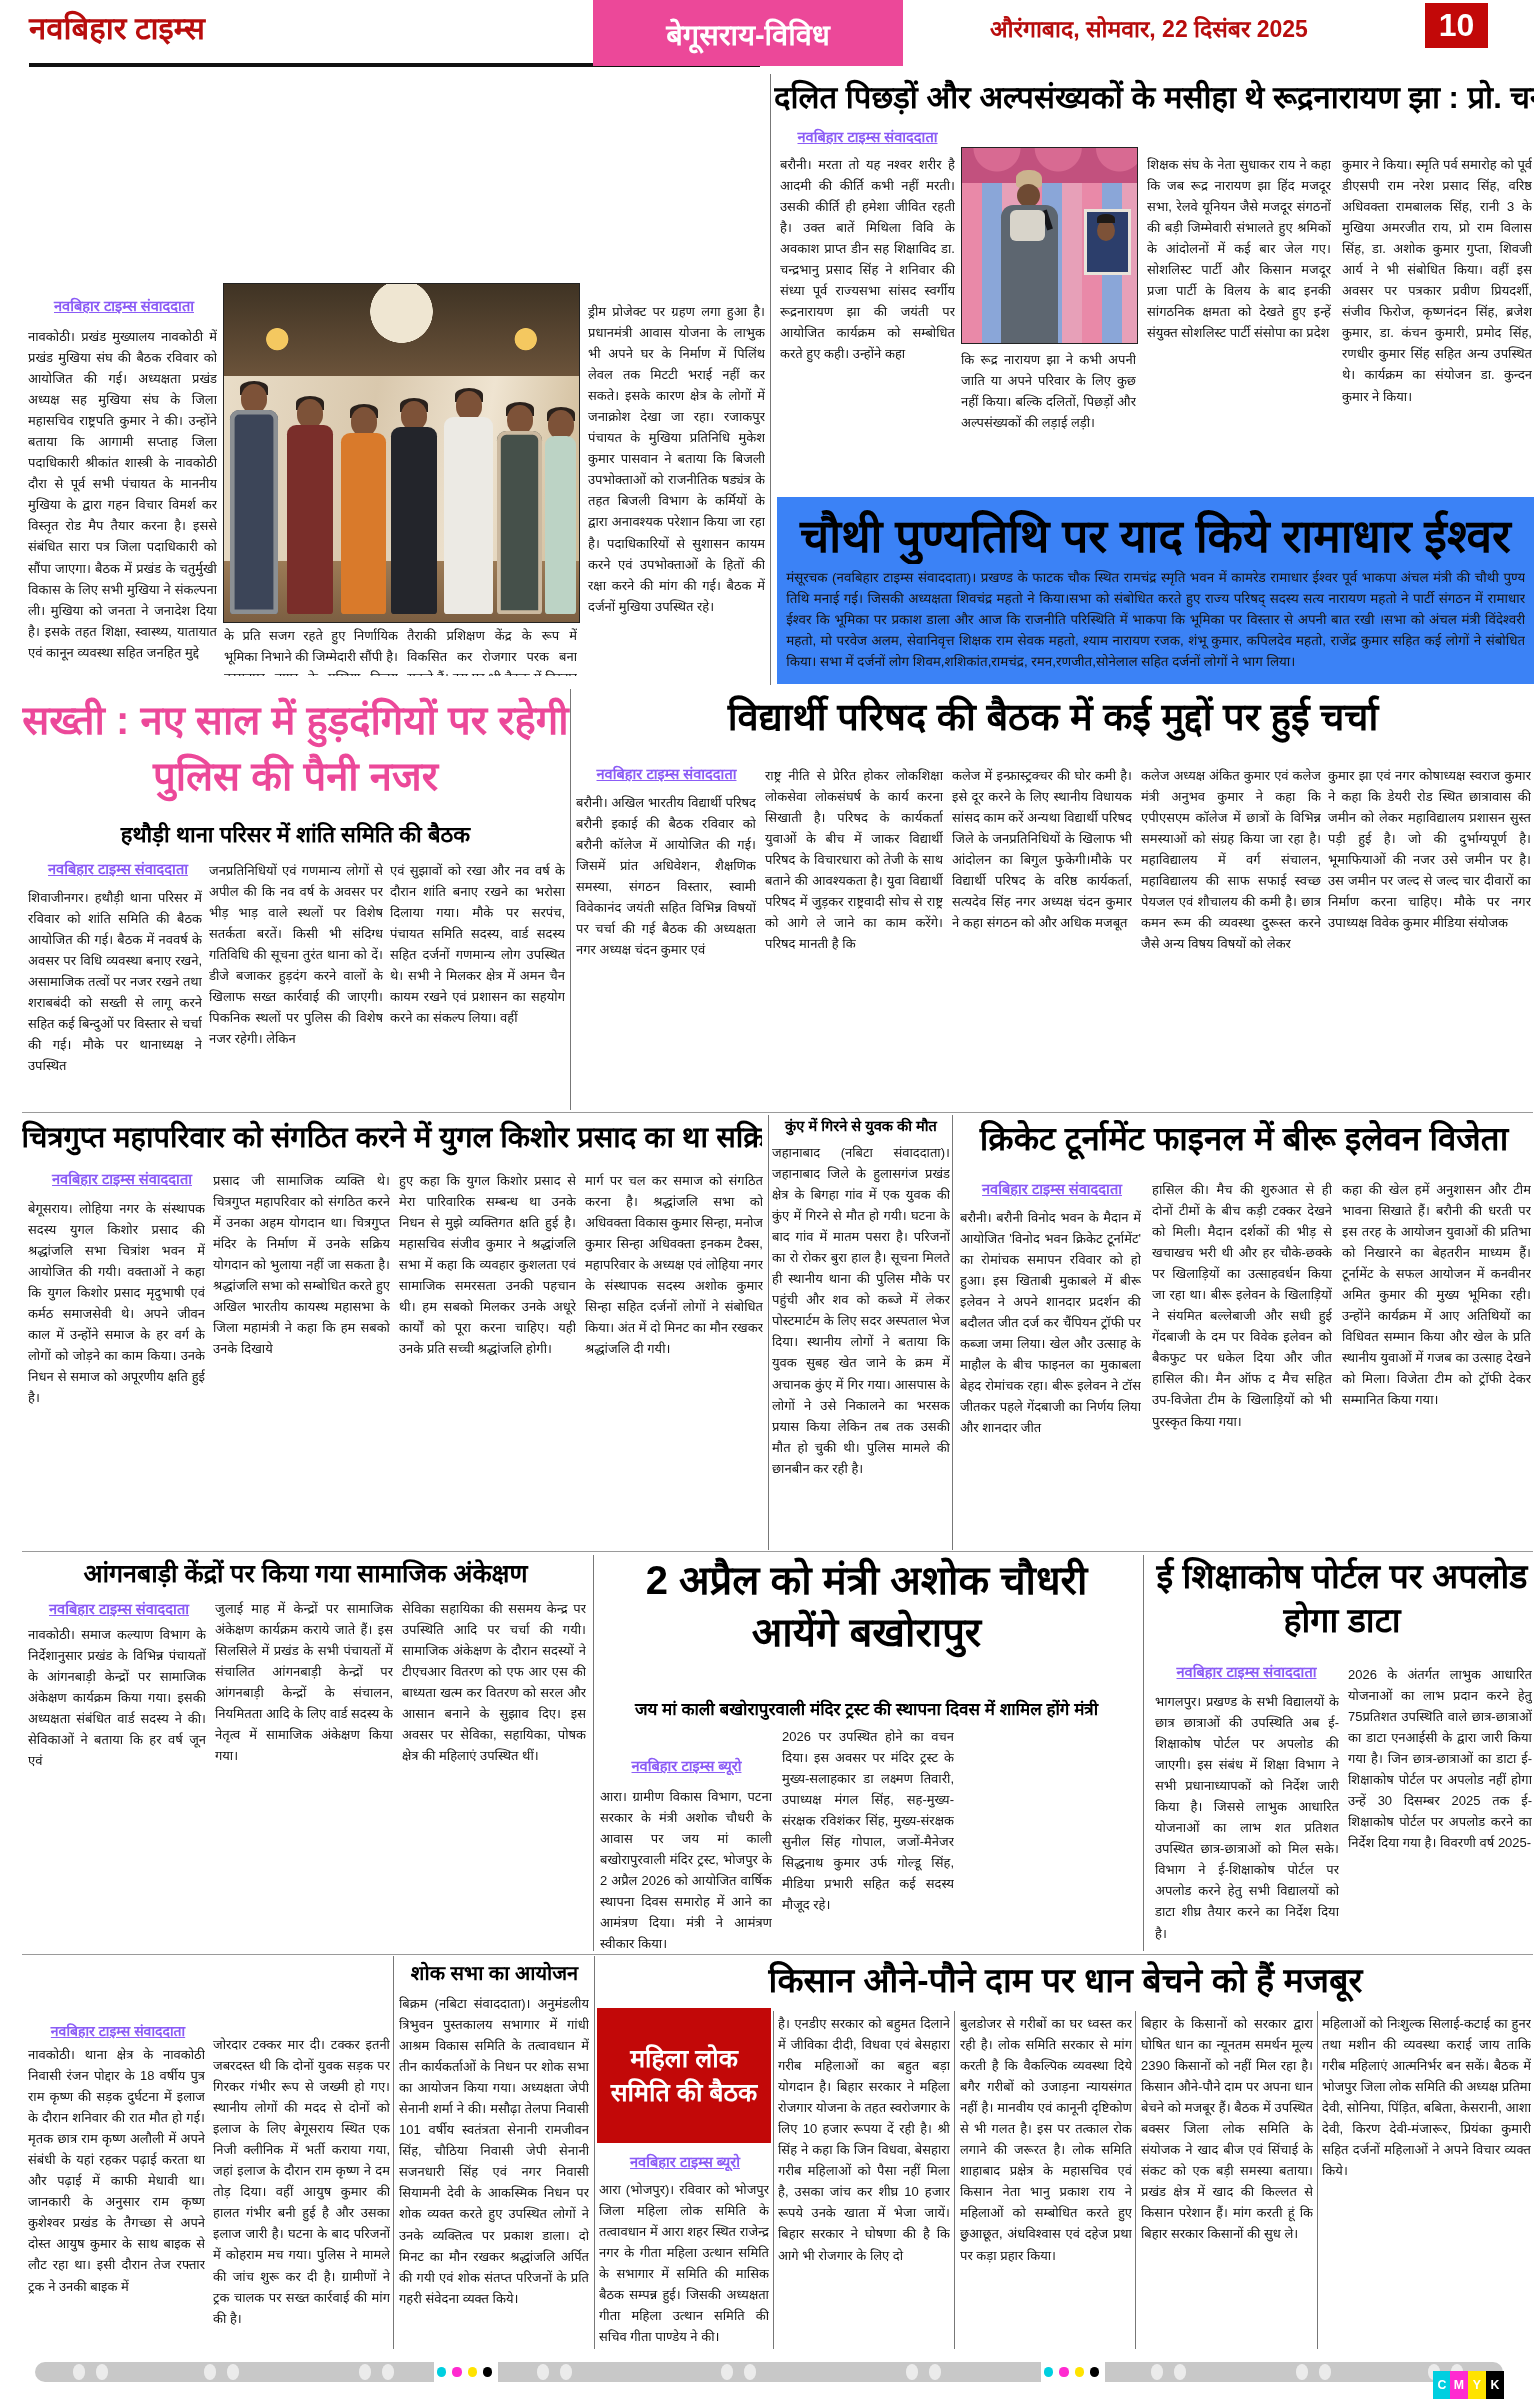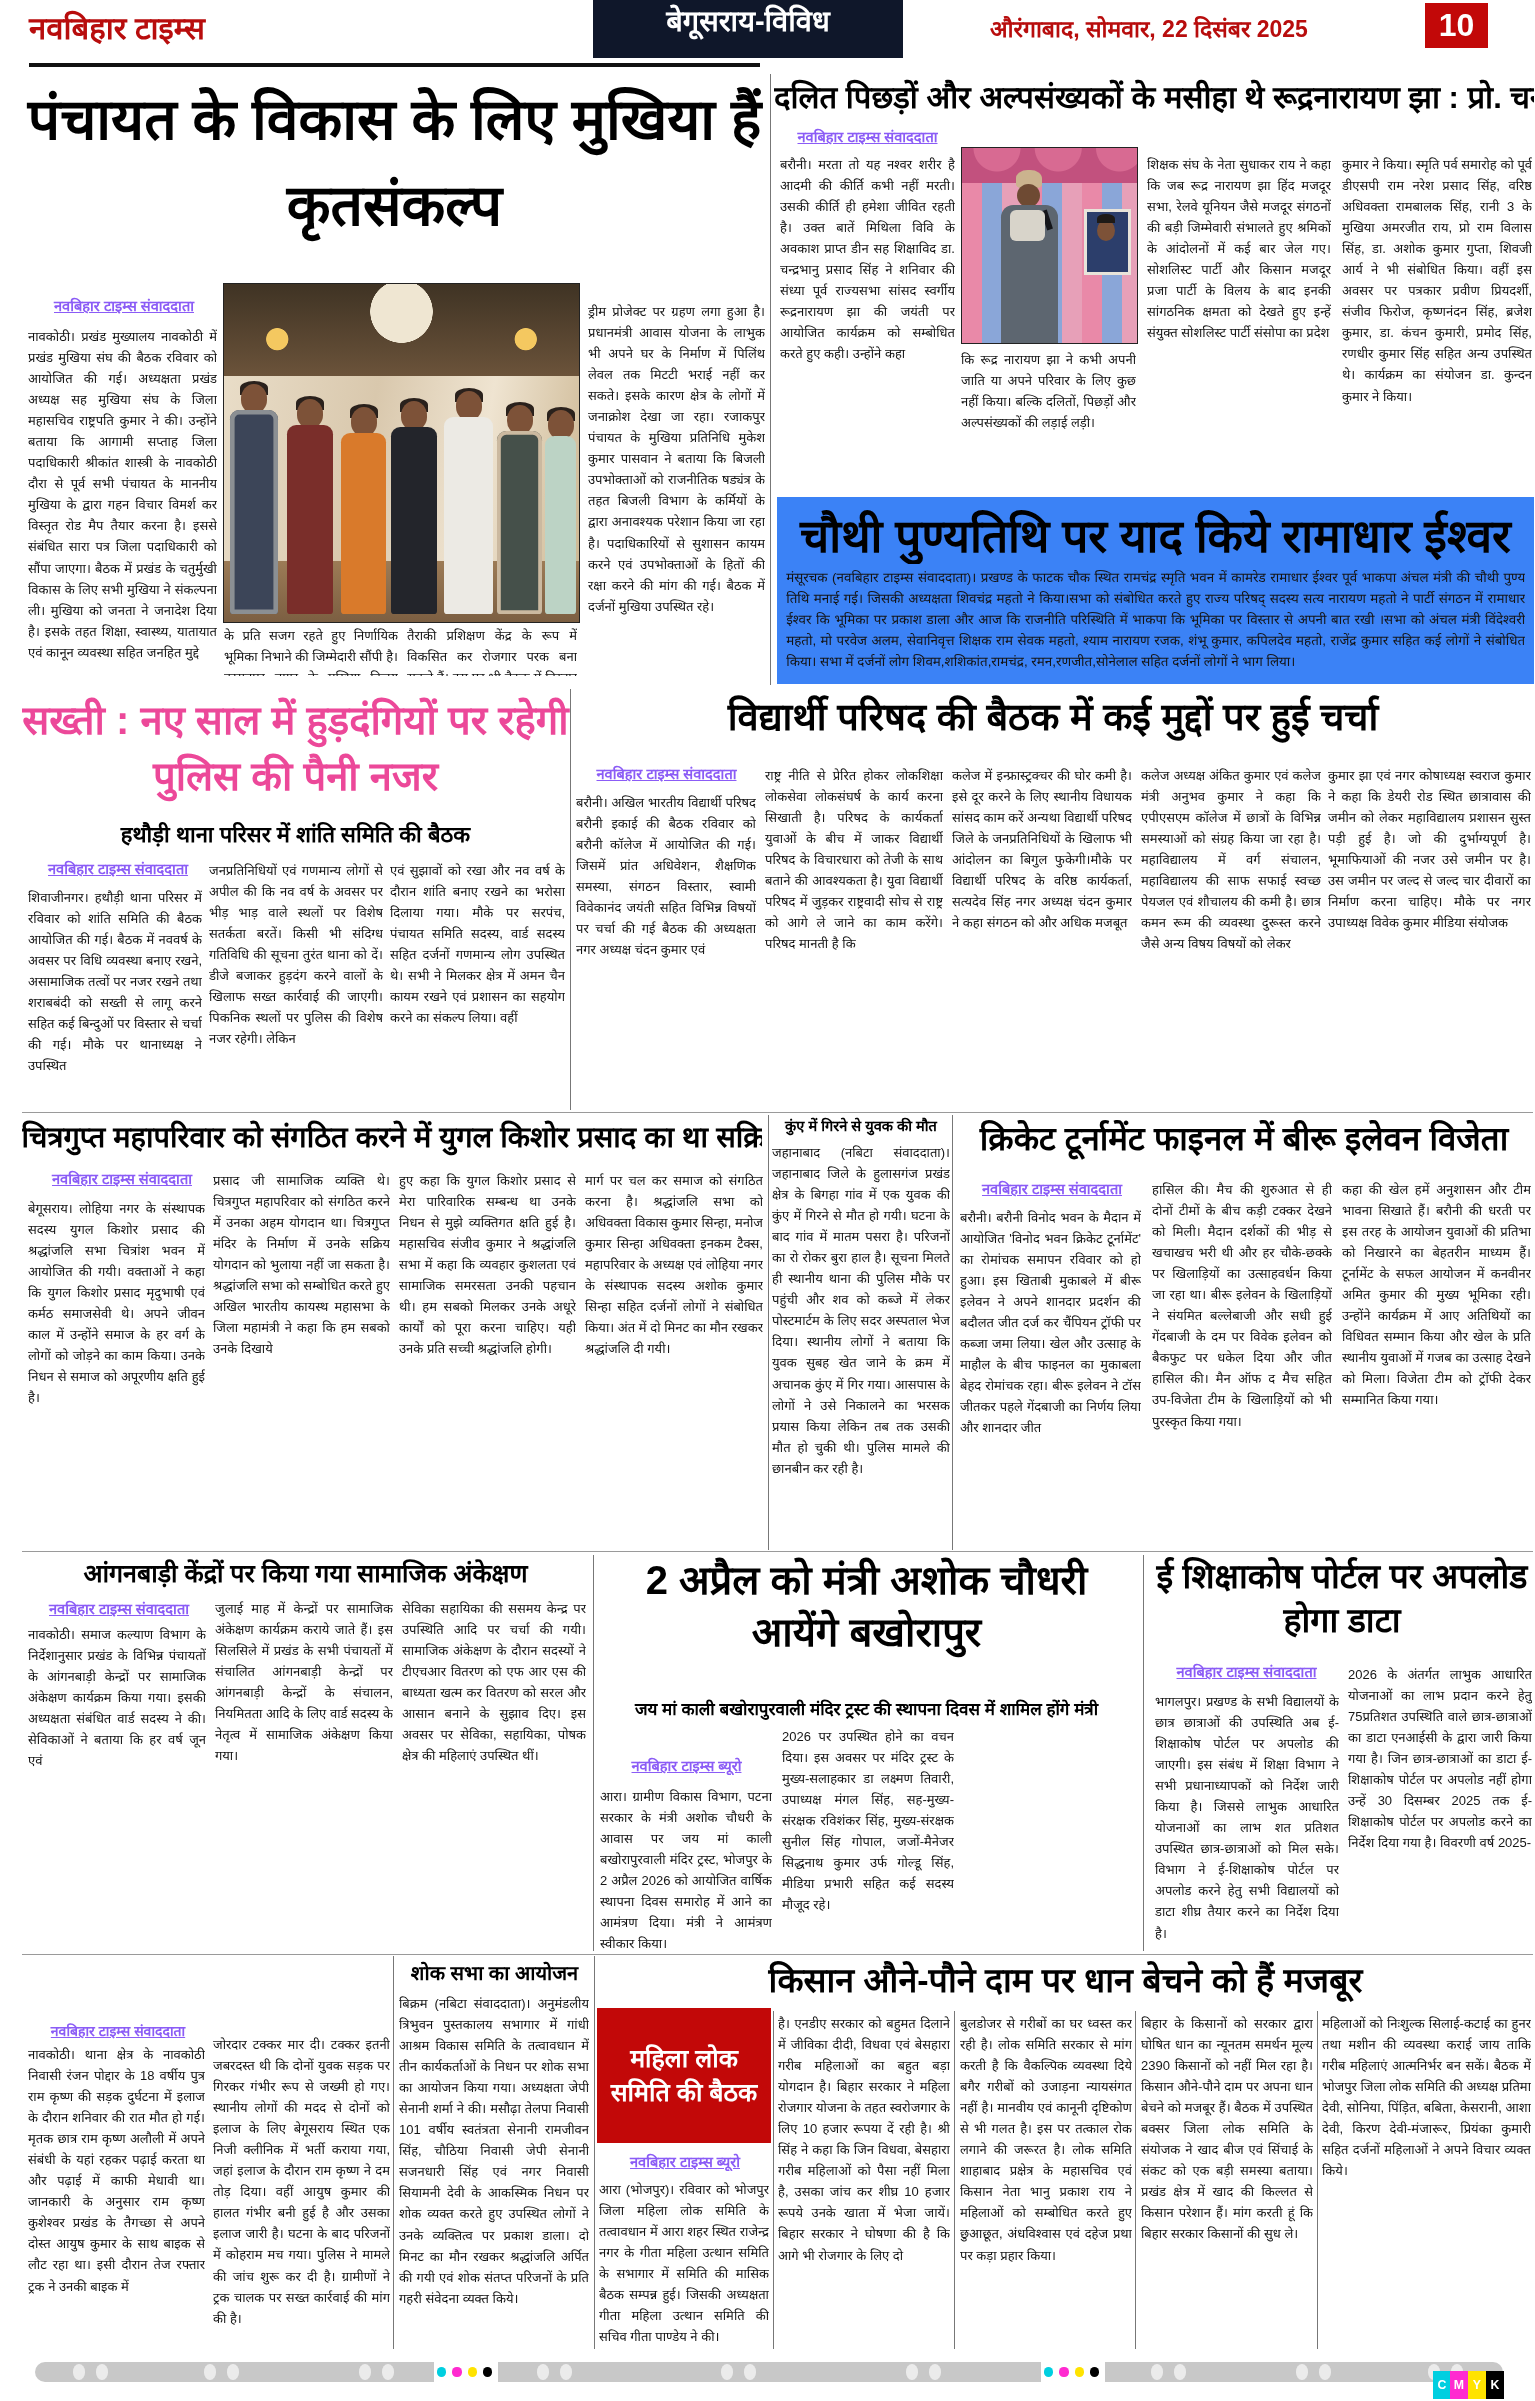--- a/index.html
+++ b/index.html
@@ -21,29 +21,28 @@
   .cmyk-b{position:absolute;width:17.7px;height:28px;color:#fff;font-weight:bold;font-size:12.3px;
           display:flex;align-items:center;justify-content:center;font-family:"Liberation Sans",sans-serif;}
 </style>
 </head>
 <body>
 
 <div id="paper">
 
   <div class="abs" style="left:29px;top:6.1px;width:338px;height:46px;font-size:31px;font-weight:800;color:#b80d0d;">नवबिहार टाइम्स</div>
   <div class="abs" style="left:29px;top:63px;width:731px;height:3.8px;background:#111;"></div>
-  <div class="abs" style="left:593px;top:0;width:310px;height:58px;background:#0f172a;display:flex;align-items:flex-start;justify-content:center;">
+  <div class="abs" style="left:593px;top:0;width:310px;height:66px;background:#ec4899;display:flex;align-items:center;justify-content:center;">
     <span style="color:#fff;font-size:29px;font-weight:800;">बेगूसराय-विविध</span>
   </div>
   <div class="abs" style="left:990px;top:12.3px;width:422px;font-size:23px;font-weight:800;color:#b80d0d;white-space:nowrap;">औरंगाबाद, सोमवार, 22 दिसंबर 2025</div>
   <div class="abs" style="left:1425px;top:3.1px;width:63px;height:45px;background:#c20808;display:flex;align-items:center;justify-content:center;">
     <span style="color:#fff;font-size:32px;font-weight:800;">10</span>
   </div>
 
-  <div class="hl" style="left:21.5px;top:77px;width:746px;height:212px;font-size:57px;line-height:1.5;">पंचायत के विकास के लिए मुखिया हैं कृतसंकल्प</div>
   <div class="byline" style="left:35px;top:295px;width:178px;">नवबिहार टाइम्स संवाददाता</div>
   <div class="col" style="left:28px;top:326px;width:189px;height:347px;">नावकोठी। प्रखंड मुख्यालय नावकोठी में प्रखंड मुखिया संघ की बैठक रविवार को आयोजित की गई। अध्यक्षता प्रखंड अध्यक्ष सह मुखिया संघ के जिला महासचिव राष्ट्रपति कुमार ने की। उन्होंने बताया कि आगामी सप्ताह जिला पदाधिकारी श्रीकांत शास्त्री के नावकोठी दौरा से पूर्व सभी पंचायत के माननीय मुखिया के द्वारा गहन विचार विमर्श कर विस्तृत रोड मैप तैयार करना है। इससे संबंधित सारा पत्र जिला पदाधिकारी को सौंपा जाएगा। बैठक में प्रखंड के चतुर्मुखी विकास के लिए सभी मुखिया ने संकल्पना ली। मुखिया को जनता ने जनादेश दिया है। इसके तहत शिक्षा, स्वास्थ्य, यातायात एवं कानून व्यवस्था सहित जनहित मुद्दे</div>
 
   <div class="photo" style="left:223px;top:283px;width:355px;height:338px;">
     <div class="abs" style="left:0;top:0;right:0;height:92px;
          background:radial-gradient(circle at 15% 60%, #f4c860 0 10.7px, transparent 11.5px),
                     radial-gradient(circle at 85% 60%, #f4c860 0 10.7px, transparent 11.5px),
                     radial-gradient(circle at 50% 30%, #efe6d2 0 31px, transparent 31.5px),
                     linear-gradient(#3f3324,#6b533a);"></div>
     <div class="abs" style="left:0;top:92px;right:0;height:192px;

